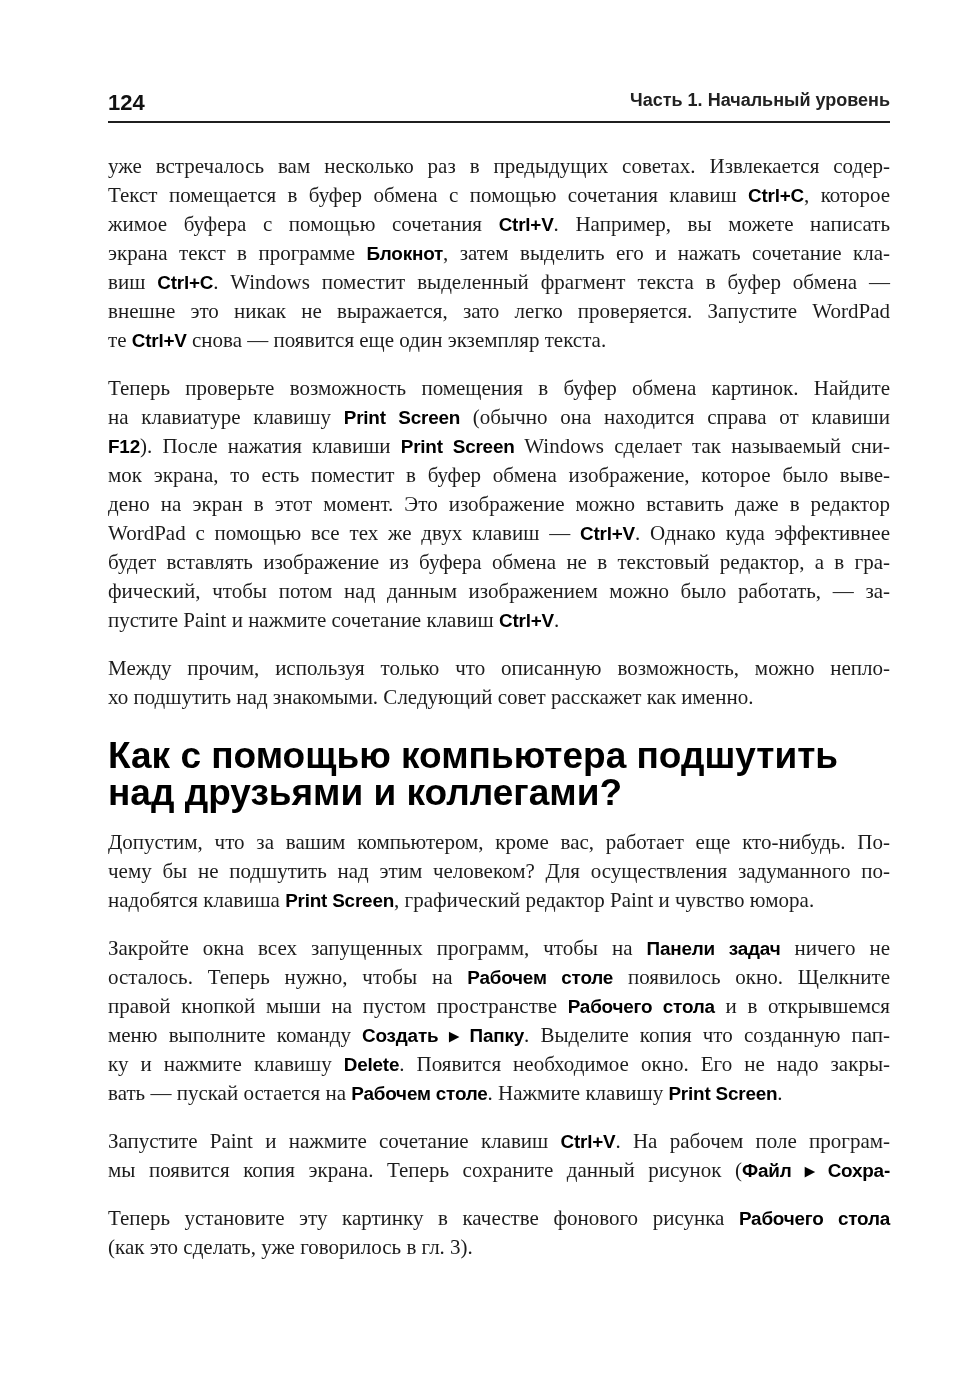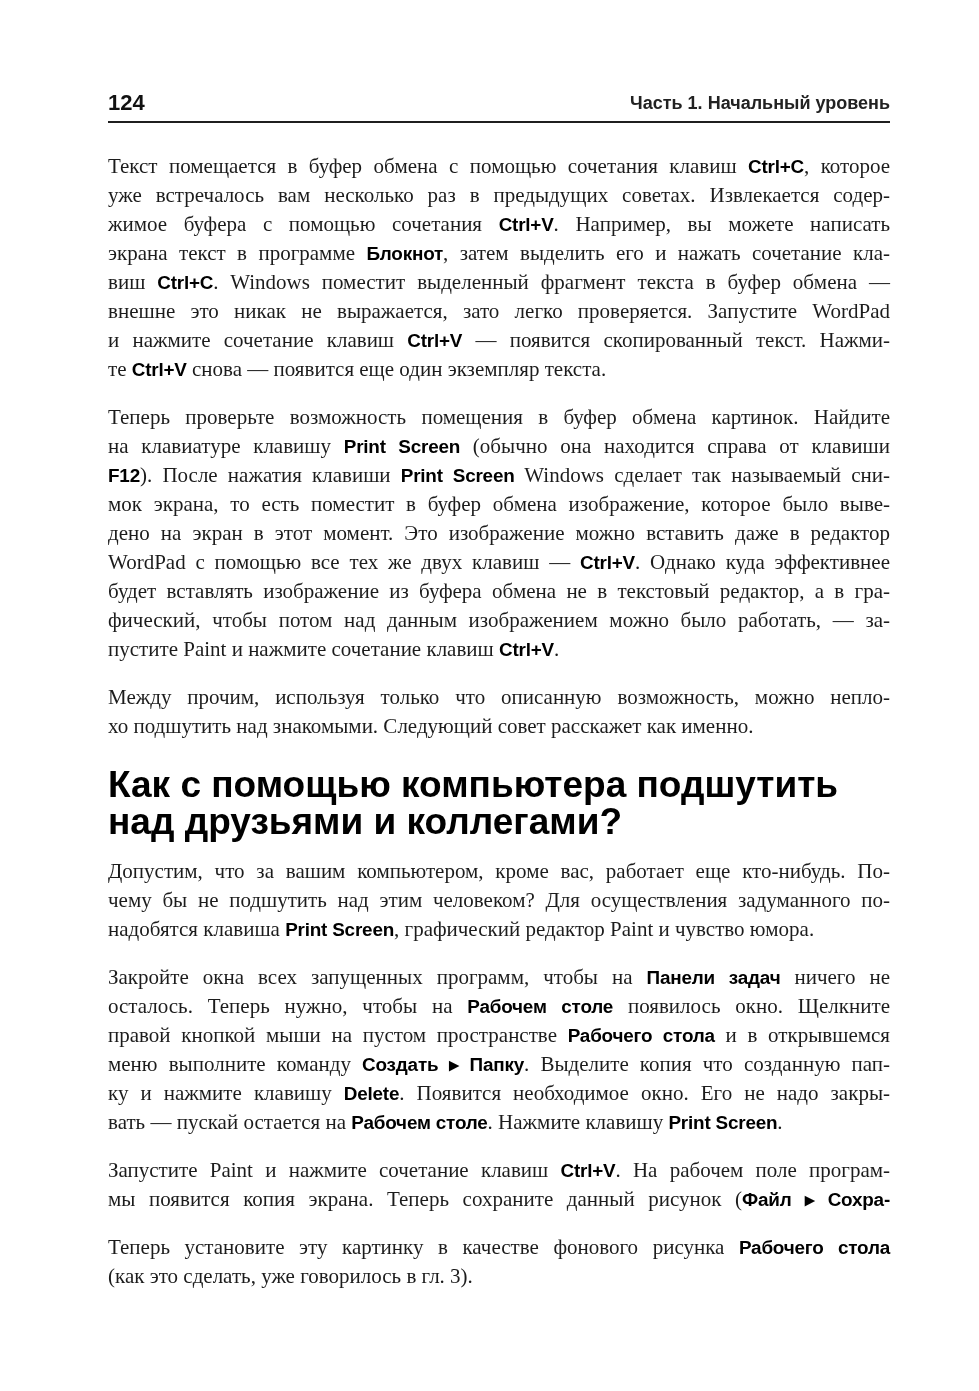--- a/index.html
+++ b/index.html
@@ -9,21 +9,21 @@
     height: 1391px;
     box-sizing: border-box;
     background: #ffffff;
     color: #1c1c1c;
     padding: 90px 89px 0 108px;
     overflow: hidden;
   }
   .running-head {
     display: flex;
     justify-content: space-between;
-    align-items: center;
+    align-items: flex-start;
     font-family: "Liberation Sans", sans-serif;
   }
   .folio {
     font-size: 22px;
     font-weight: 700;
     color: #111;
   }
   .head-right {
     font-size: 18px;
     font-weight: 700;
@@ -67,27 +67,26 @@
 
 <div class="page">
   <header class="running-head">
     <span class="folio">124</span>
     <span class="head-right">Часть 1. Начальный уровень</span>
   </header>
   <hr class="head-rule">
   <main class="content-flow">
     <div>
         <div class="para">
+          <div class="line"><span>уже встречалось вам несколько раз в предыдущих советах. Извлекается содер-</span></div>
           <div class="line"><span>Текст помещается в буфер обмена с помощью сочетания клавиш </span><span class="kbd">Ctrl+C</span><span>, которое</span></div>
-          <div class="line"><span>уже встречалось вам несколько раз в предыдущих советах. Извлекается содер-</span></div>
           <div class="line"><span>жимое буфера с помощью сочетания </span><span class="kbd">Ctrl+V</span><span>. Например, вы можете написать</span></div>
           <div class="line"><span>экрана текст в программе </span><span class="kbd">Блокнот</span><span>, затем выделить его и нажать сочетание кла-</span></div>
           <div class="line"><span>виш </span><span class="kbd">Ctrl+C</span><span>. Windows поместит выделенный фрагмент текста в буфер обмена —</span></div>
           <div class="line"><span>внешне это никак не выражается, зато легко проверяется. Запустите WordPad</span></div>
-          <div class="line"><span>и нажмите сочетание клавиш </span><span class="kbd">Ctrl+V</span><span> — появится скопированный текст. Нажми-</span></div>
           <div class="line last"><span>те </span><span class="kbd">Ctrl+V</span><span> снова — появится еще один экземпляр текста.</span></div>
         </div>
         <div class="para">
           <div class="line"><span>Теперь проверьте возможность помещения в буфер обмена картинок. Найдите</span></div>
           <div class="line"><span>на клавиатуре клавишу </span><span class="kbd">Print Screen</span><span> (обычно она находится справа от клавиши</span></div>
           <div class="line"><span class="kbd">F12</span><span>). После нажатия клавиши </span><span class="kbd">Print Screen</span><span> Windows сделает так называемый сни-</span></div>
           <div class="line"><span>мок экрана, то есть поместит в буфер обмена изображение, которое было выве-</span></div>
           <div class="line"><span>дено на экран в этот момент. Это изображение можно вставить даже в редактор</span></div>
           <div class="line"><span>WordPad с помощью все тех же двух клавиш — </span><span class="kbd">Ctrl+V</span><span>. Однако куда эффективнее</span></div>
           <div class="line"><span>будет вставлять изображение из буфера обмена не в текстовый редактор, а в гра-</span></div>

